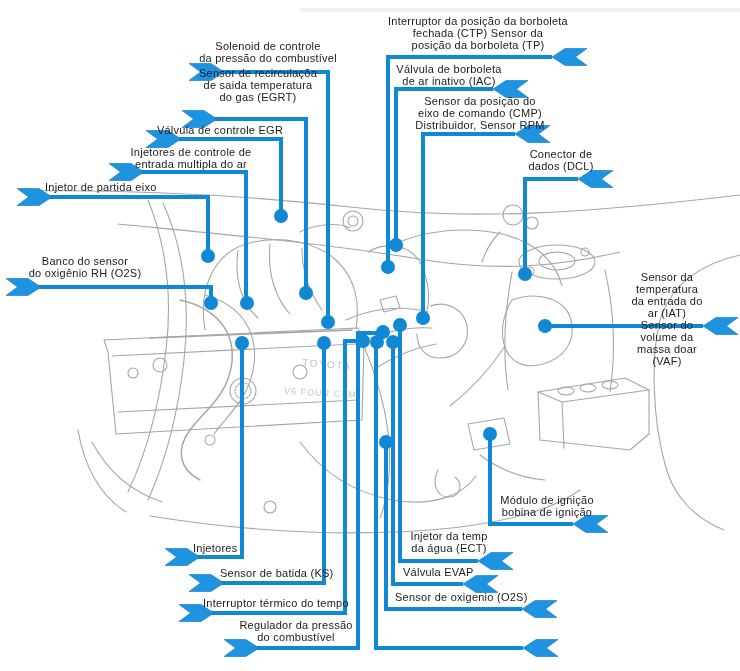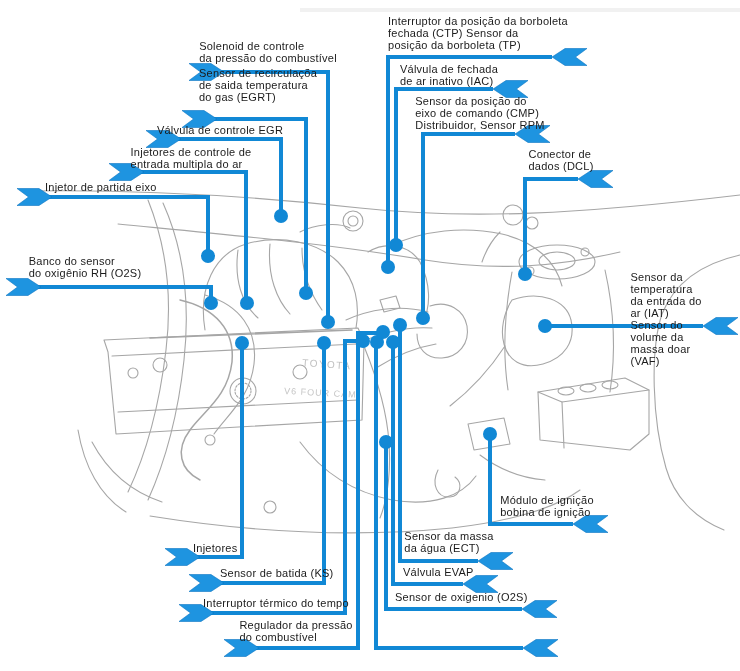--- a/index.html
+++ b/index.html
@@ -1,21 +1,21 @@
 <!DOCTYPE html>
 <html><head>
 <meta charset="utf-8">
 <style>
   html,body{margin:0;padding:0;background:#fff;}
   .stage{position:relative;width:740px;height:671px;background:#fff;overflow:hidden;
          font-family:"Liberation Sans",sans-serif;}
   .stage svg{position:absolute;left:0;top:0;}
   .lbl{position:absolute;font-size:11px;line-height:12px;letter-spacing:.25px;
        color:#1b1b1b;white-space:pre-line;}
-  .c{transform:translateX(-50%);text-align:left;}
+  .c{transform:translateX(-50%);text-align:center;}
 </style>
 </head>
 <body>
 
 <div class="stage">
 
 <svg width="740" height="671" viewBox="0 0 740 671">
   <defs>
     <path id="arrow" d="M0 0 L-13 -8.5 L-35 -8.5 L-23.5 0 L-35 8.5 L-13 8.5 Z"></path>
   </defs>
@@ -199,36 +199,36 @@
 do gas (EGRT)</div>
   <div class="lbl c" style="left:220px;top:124px">Válvula de controle EGR</div>
   <div class="lbl c" style="left:191px;top:146px">Injetores de controle de
 entrada multipla do ar</div>
   <div class="lbl" style="left:45px;top:181px">Injetor de partida eixo</div>
   <div class="lbl c" style="left:85px;top:255px">Banco do sensor
 do oxigênio RH (O2S)</div>
   <div class="lbl c" style="left:478px;top:15px">Interruptor da posição da borboleta
 fechada (CTP)  Sensor da
 posição da borboleta (TP)</div>
-  <div class="lbl c" style="left:449px;top:63px">Válvula de fechada
+  <div class="lbl c" style="left:449px;top:63px">Válvula de borboleta
 de ar inativo (IAC)</div>
   <div class="lbl c" style="left:480px;top:95px">Sensor da posição do
 eixo de comando (CMP)
 Distribuidor, Sensor RPM</div>
   <div class="lbl c" style="left:561px;top:148px">Conector de
 dados (DCL)</div>
   <div class="lbl c" style="left:667px;top:271px">Sensor da temperatura
 da entrada do ar (IAT)
 Sensor do volume da
 massa doar (VAF)</div>
   <div class="lbl c" style="left:547px;top:494px">Módulo de ignição
 bobina de ignição</div>
   <div class="lbl" style="left:193px;top:542px">Injetores</div>
   <div class="lbl" style="left:220px;top:567px">Sensor de batida (KS)</div>
   <div class="lbl" style="left:203px;top:597px">Interruptor térmico do tempo</div>
   <div class="lbl c" style="left:296px;top:619px">Regulador da pressão
 do combustível</div>
-  <div class="lbl c" style="left:449px;top:530px">Sensor da massa
+  <div class="lbl c" style="left:449px;top:530px">Injetor da temp
 da água (ECT)</div>
   <div class="lbl" style="left:403px;top:566px">Válvula EVAP</div>
   <div class="lbl" style="left:395px;top:591px">Sensor de oxigenio (O2S)</div>
 
 </div>
 
 </body></html>

